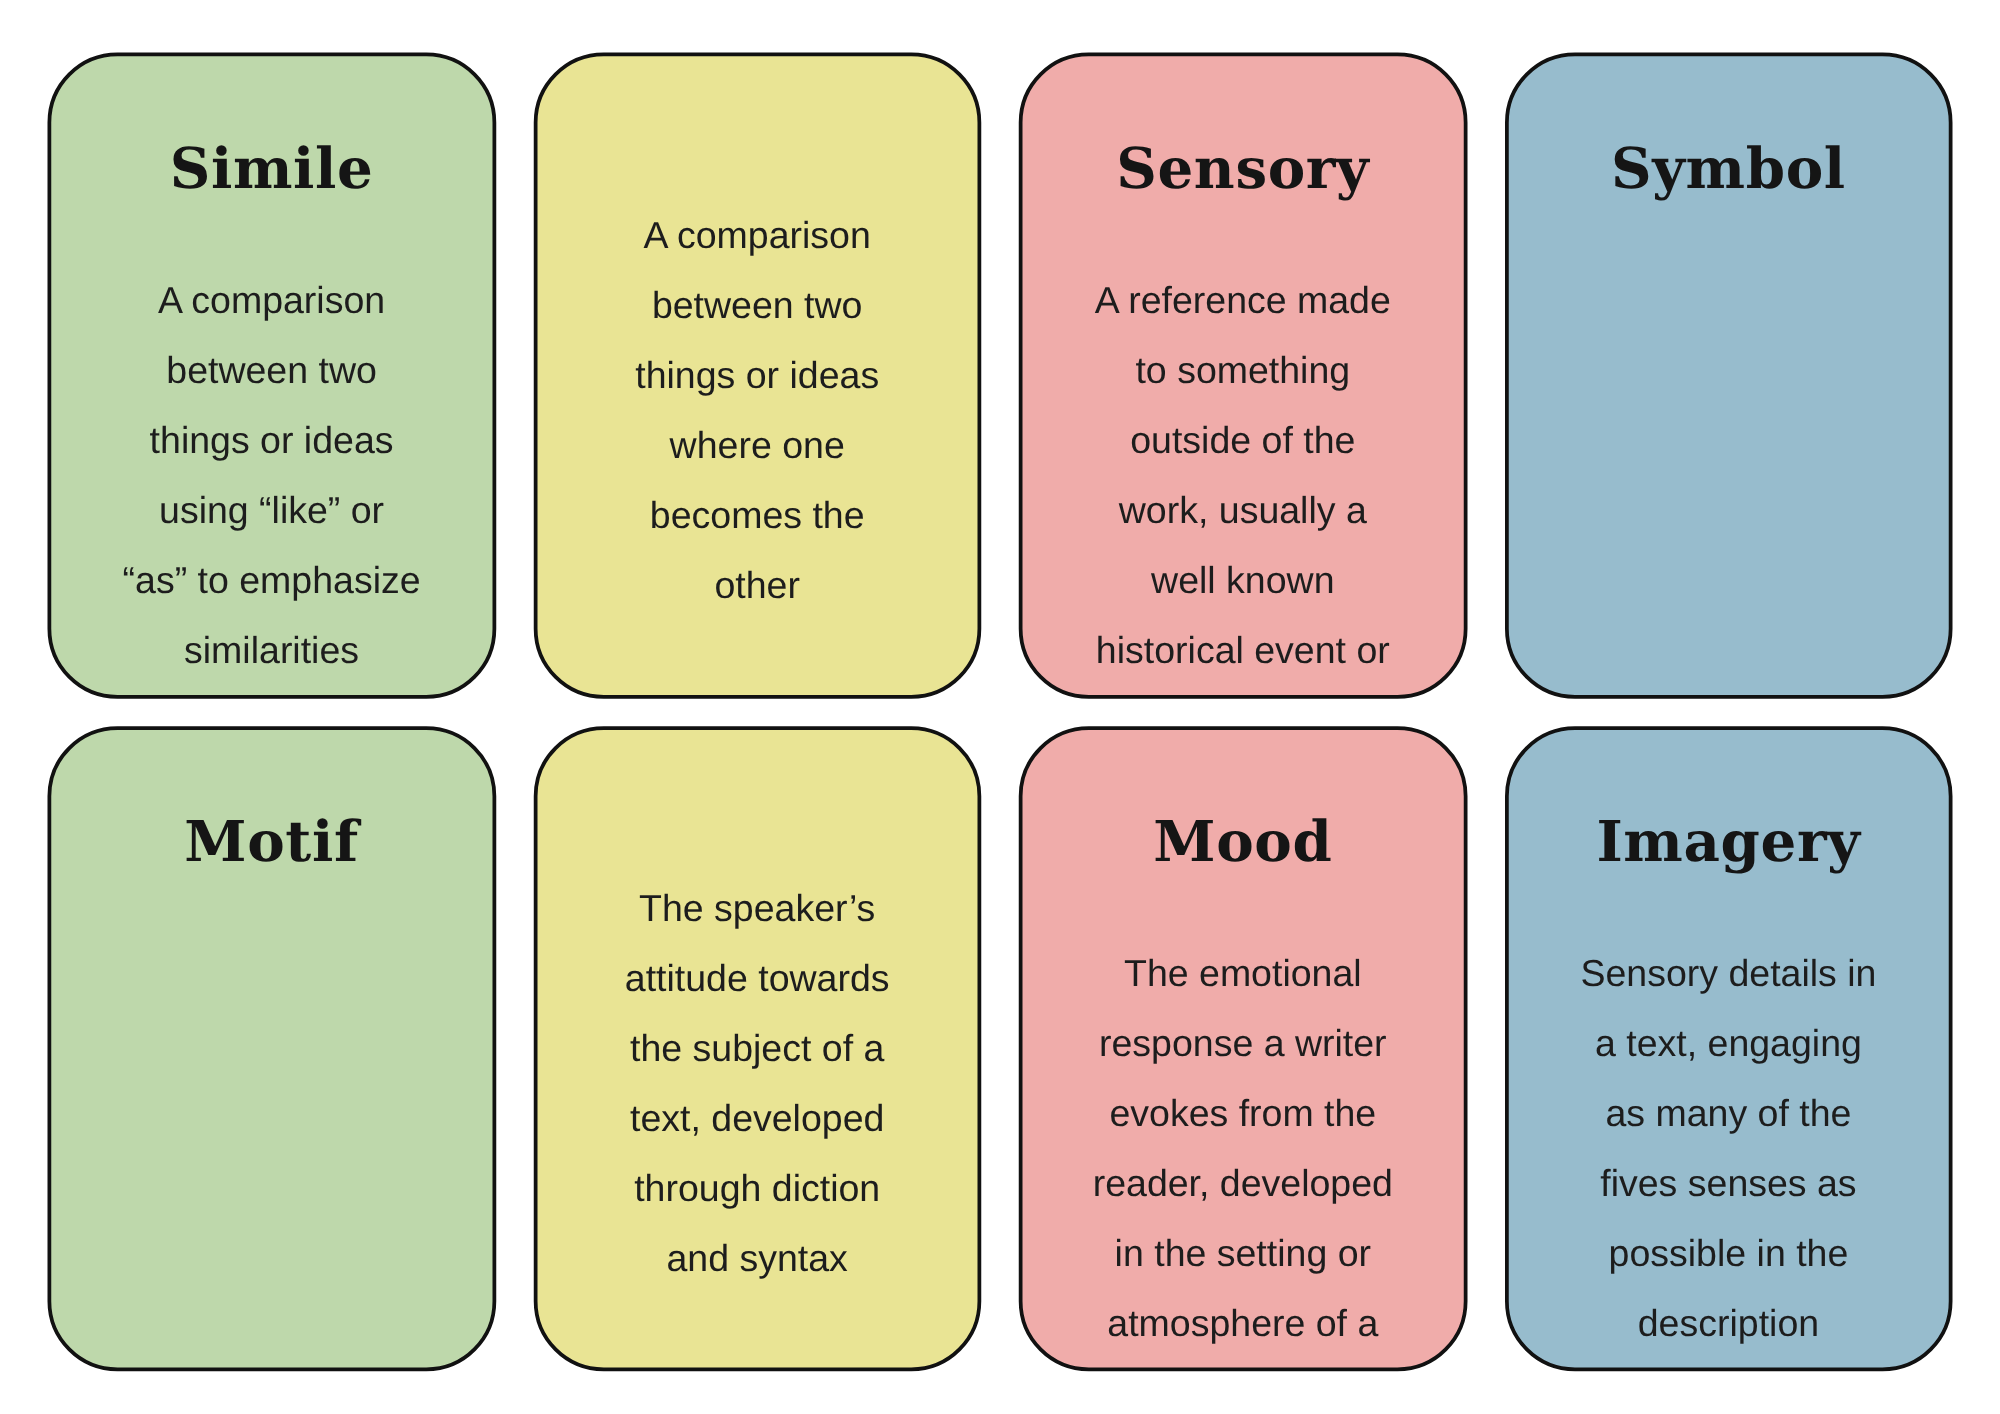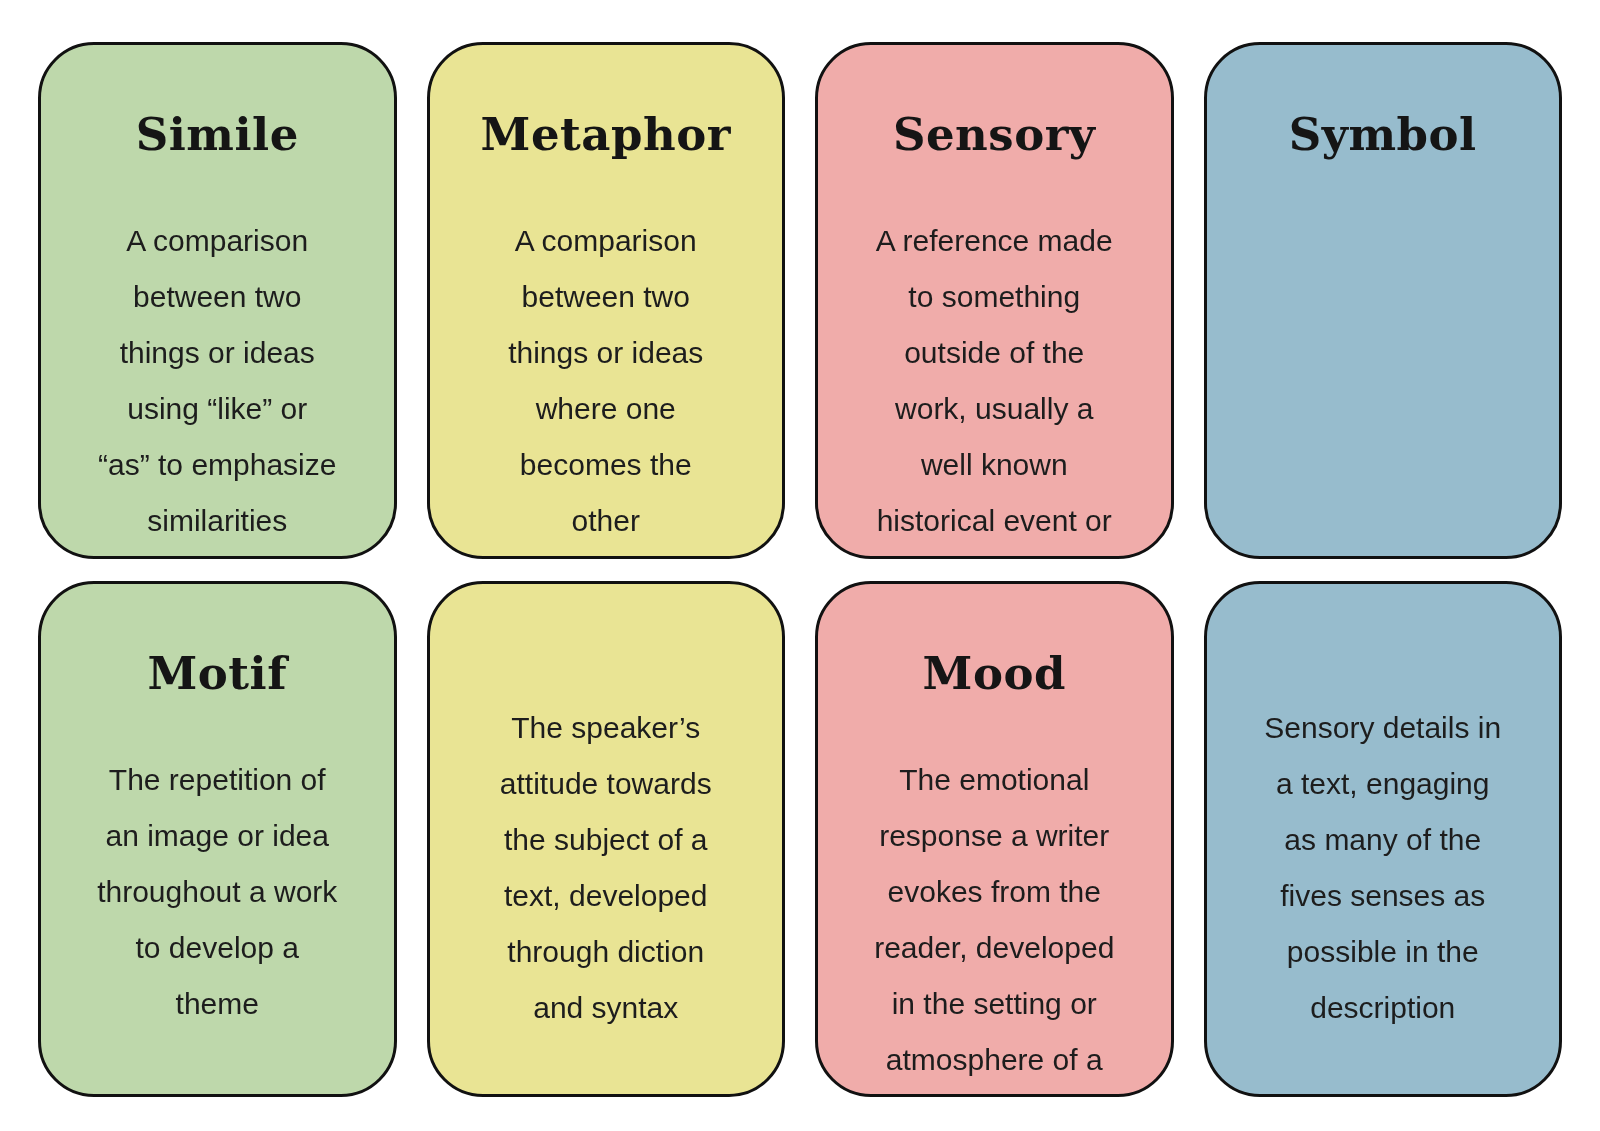--- a/index.html
+++ b/index.html
@@ -70,21 +70,20 @@
     <h2 class="card-title">Simile</h2>
     <p class="card-desc">A comparison
 between two
 things or ideas
 using “like” or
 “as” to emphasize
 similarities</p>
   </section>
 
   <section class="card card--yellow">
-    <h2 class="card-title">Metaphor</h2>
     <p class="card-desc">A comparison
 between two
 things or ideas
 where one
 becomes the
 other</p>
   </section>
 
   <section class="card card--pink">
     <h2 class="card-title">Sensory</h2>
@@ -96,25 +95,20 @@
 historical event or
 literary work</p>
   </section>
 
   <section class="card card--blue">
     <h2 class="card-title">Symbol</h2>
   </section>
 
   <section class="card card--green">
     <h2 class="card-title">Motif</h2>
-    <p class="card-desc">The repetition of
-an image or idea
-throughout a work
-to develop a
-theme</p>
   </section>
 
   <section class="card card--yellow">
     <p class="card-desc">The speaker’s
 attitude towards
 the subject of a
 text, developed
 through diction
 and syntax</p>
   </section>
@@ -124,20 +118,21 @@
     <p class="card-desc">The emotional
 response a writer
 evokes from the
 reader, developed
 in the setting or
 atmosphere of a
 text</p>
   </section>
 
   <section class="card card--blue">
+    <h2 class="card-title">Imagery</h2>
     <p class="card-desc">Sensory details in
 a text, engaging
 as many of the
 fives senses as
 possible in the
 description</p>
   </section>
 
 </main>
 

